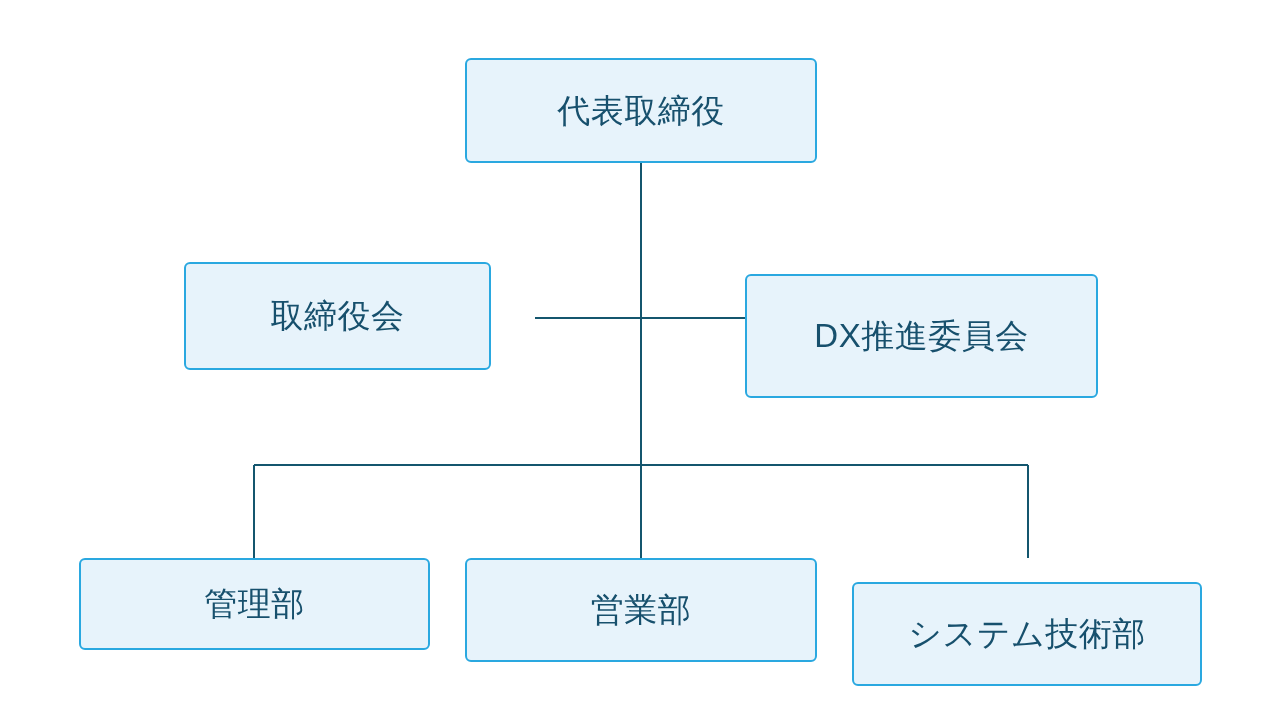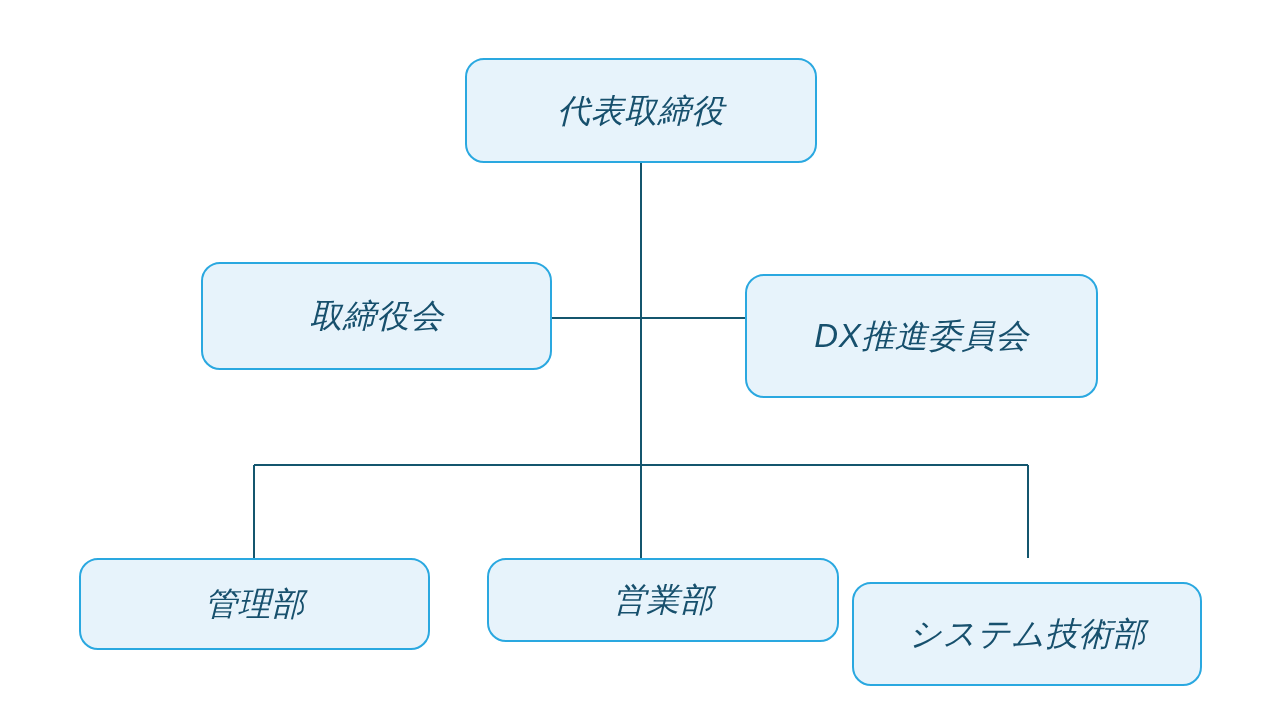--- a/index.html
+++ b/index.html
@@ -24,43 +24,42 @@
     left: 0;
     top: 0;
     width: 1280px;
     height: 720px;
   }
   .org-node {
     position: absolute;
     box-sizing: border-box;
     background: #e7f3fb;
     border: 2px solid #2aa8e0;
-    border-radius: 19px;
+    border-radius: 6px;
     display: flex;
     align-items: center;
     justify-content: center;
     text-align: center;
-    font-style: italic;
   }
   .org-node-label {
     color: #17506d;
     font-size: 33px;
     line-height: 1.25;
     letter-spacing: 0.5px;
     font-weight: 400;
     white-space: nowrap;
   }
   
   #node-ceo        { left: 465px; top: 58px;  width: 352px; height: 105px; }
   
-  #node-board      { left: 201px; top: 262px; width: 351px; height: 108px; }
+  #node-board      { left: 184px; top: 262px; width: 307px; height: 108px; }
   #node-dx         { left: 745px; top: 274px; width: 353px; height: 124px; }
   
   #node-admin      { left: 79px;  top: 558px; width: 351px; height: 92px; }
-  #node-sales      { left: 487px; top: 558px; width: 352px; height: 84px; }
+  #node-sales      { left: 465px; top: 558px; width: 352px; height: 104px; }
   #node-systems    { left: 852px; top: 582px; width: 350px; height: 104px; }
 </style>
 </head>
 <body>
 
 <div id="chart-root">
 
   <svg class="connector-layer" viewBox="0 0 1280 720" width="1280" height="720" xmlns="http://www.w3.org/2000/svg">
 
     <line x1="641" y1="163" x2="641" y2="465" stroke="#14566e" stroke-width="2.2" shape-rendering="crispEdges"></line>

